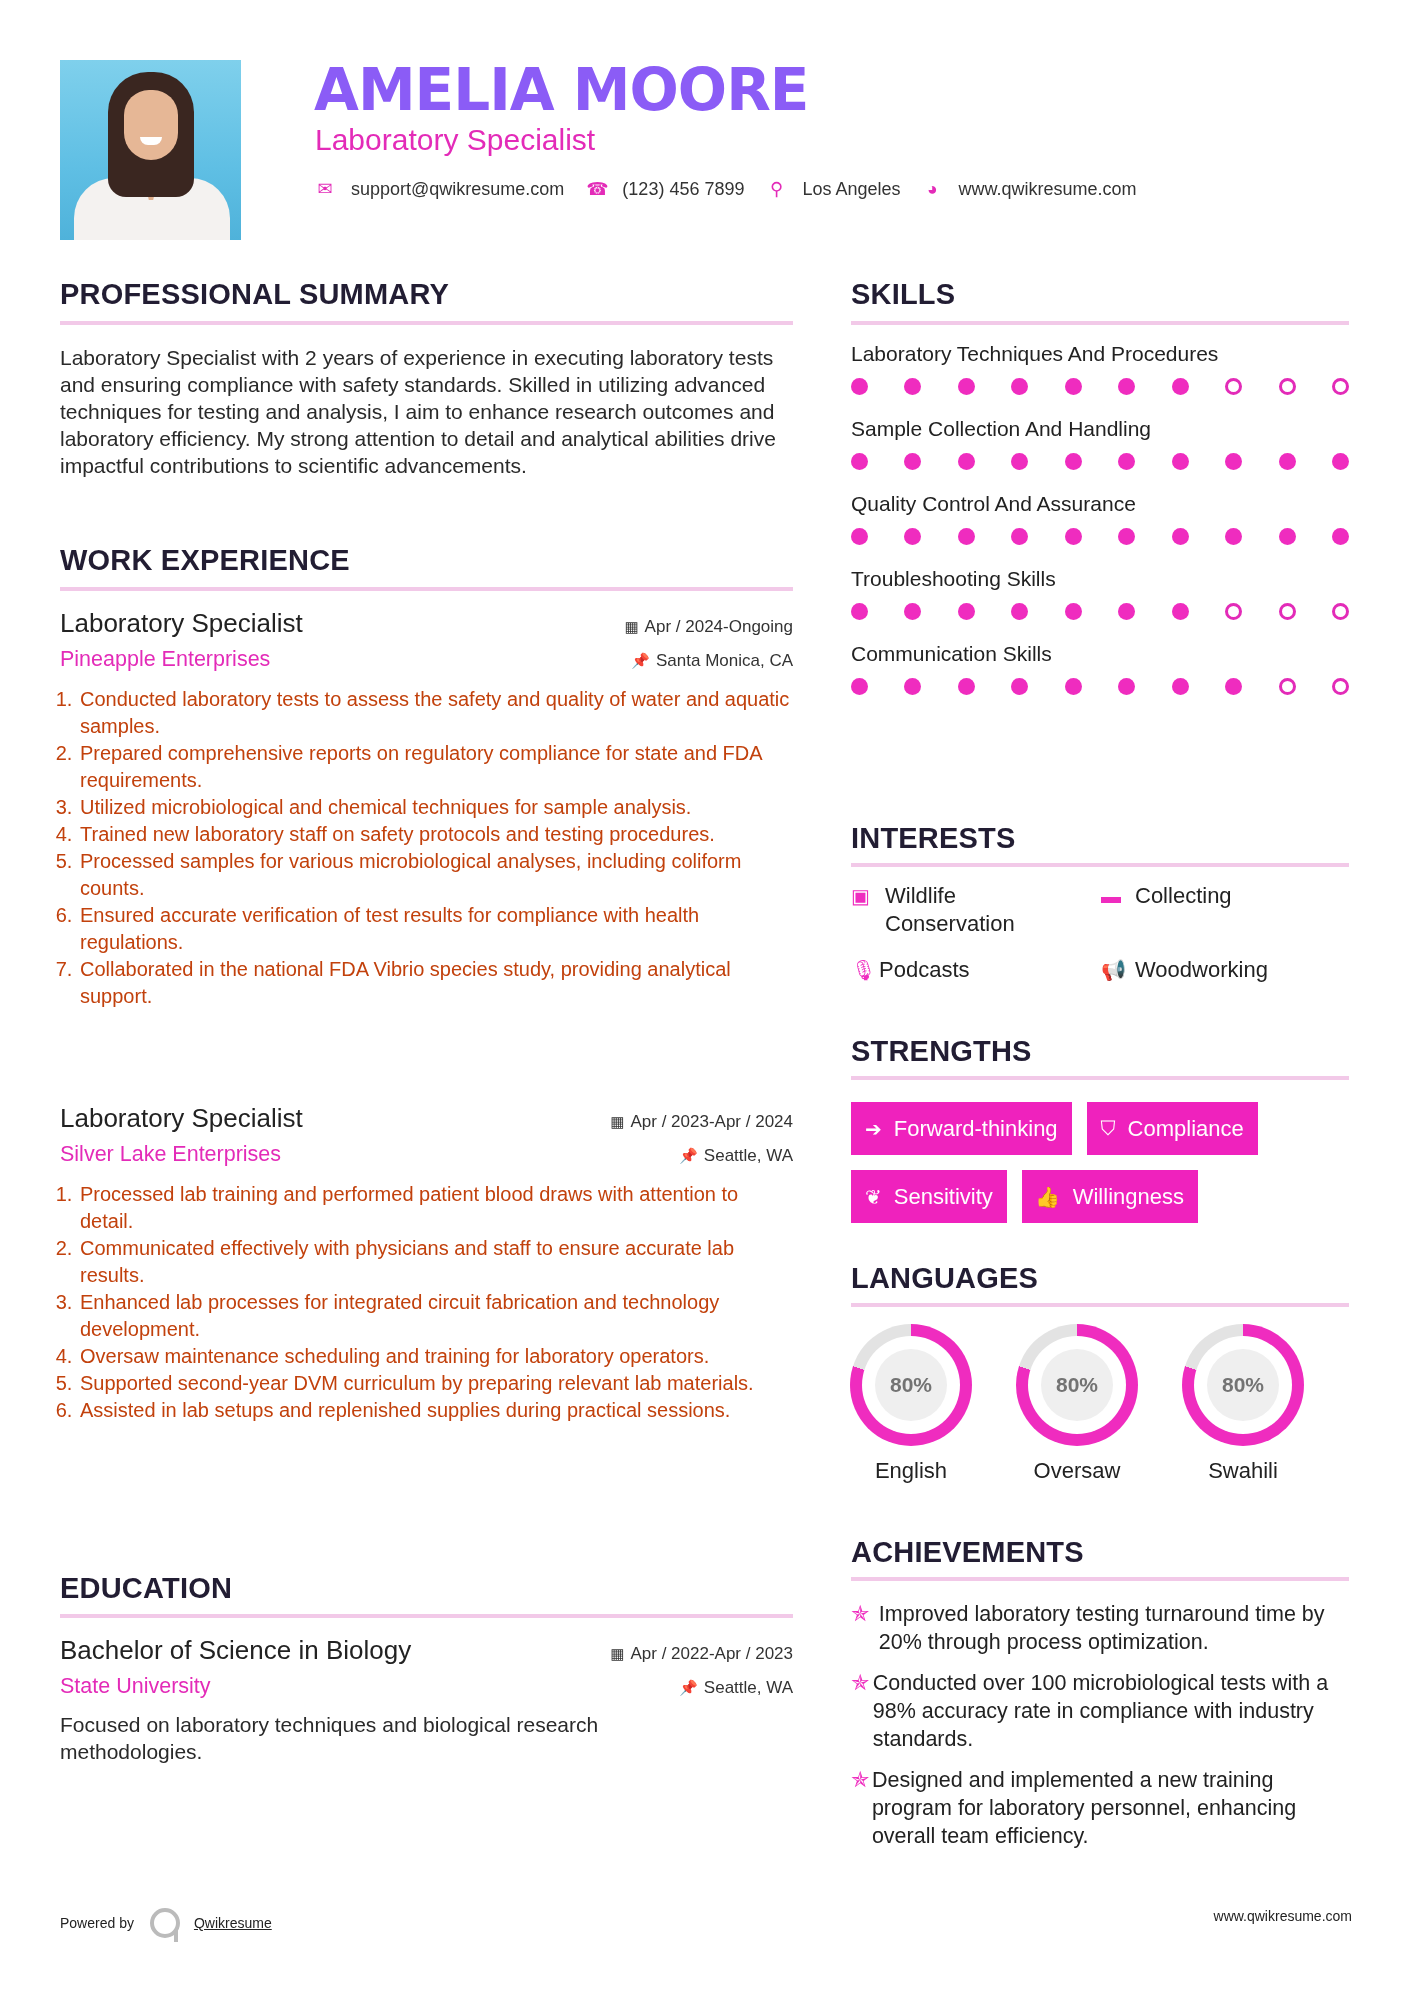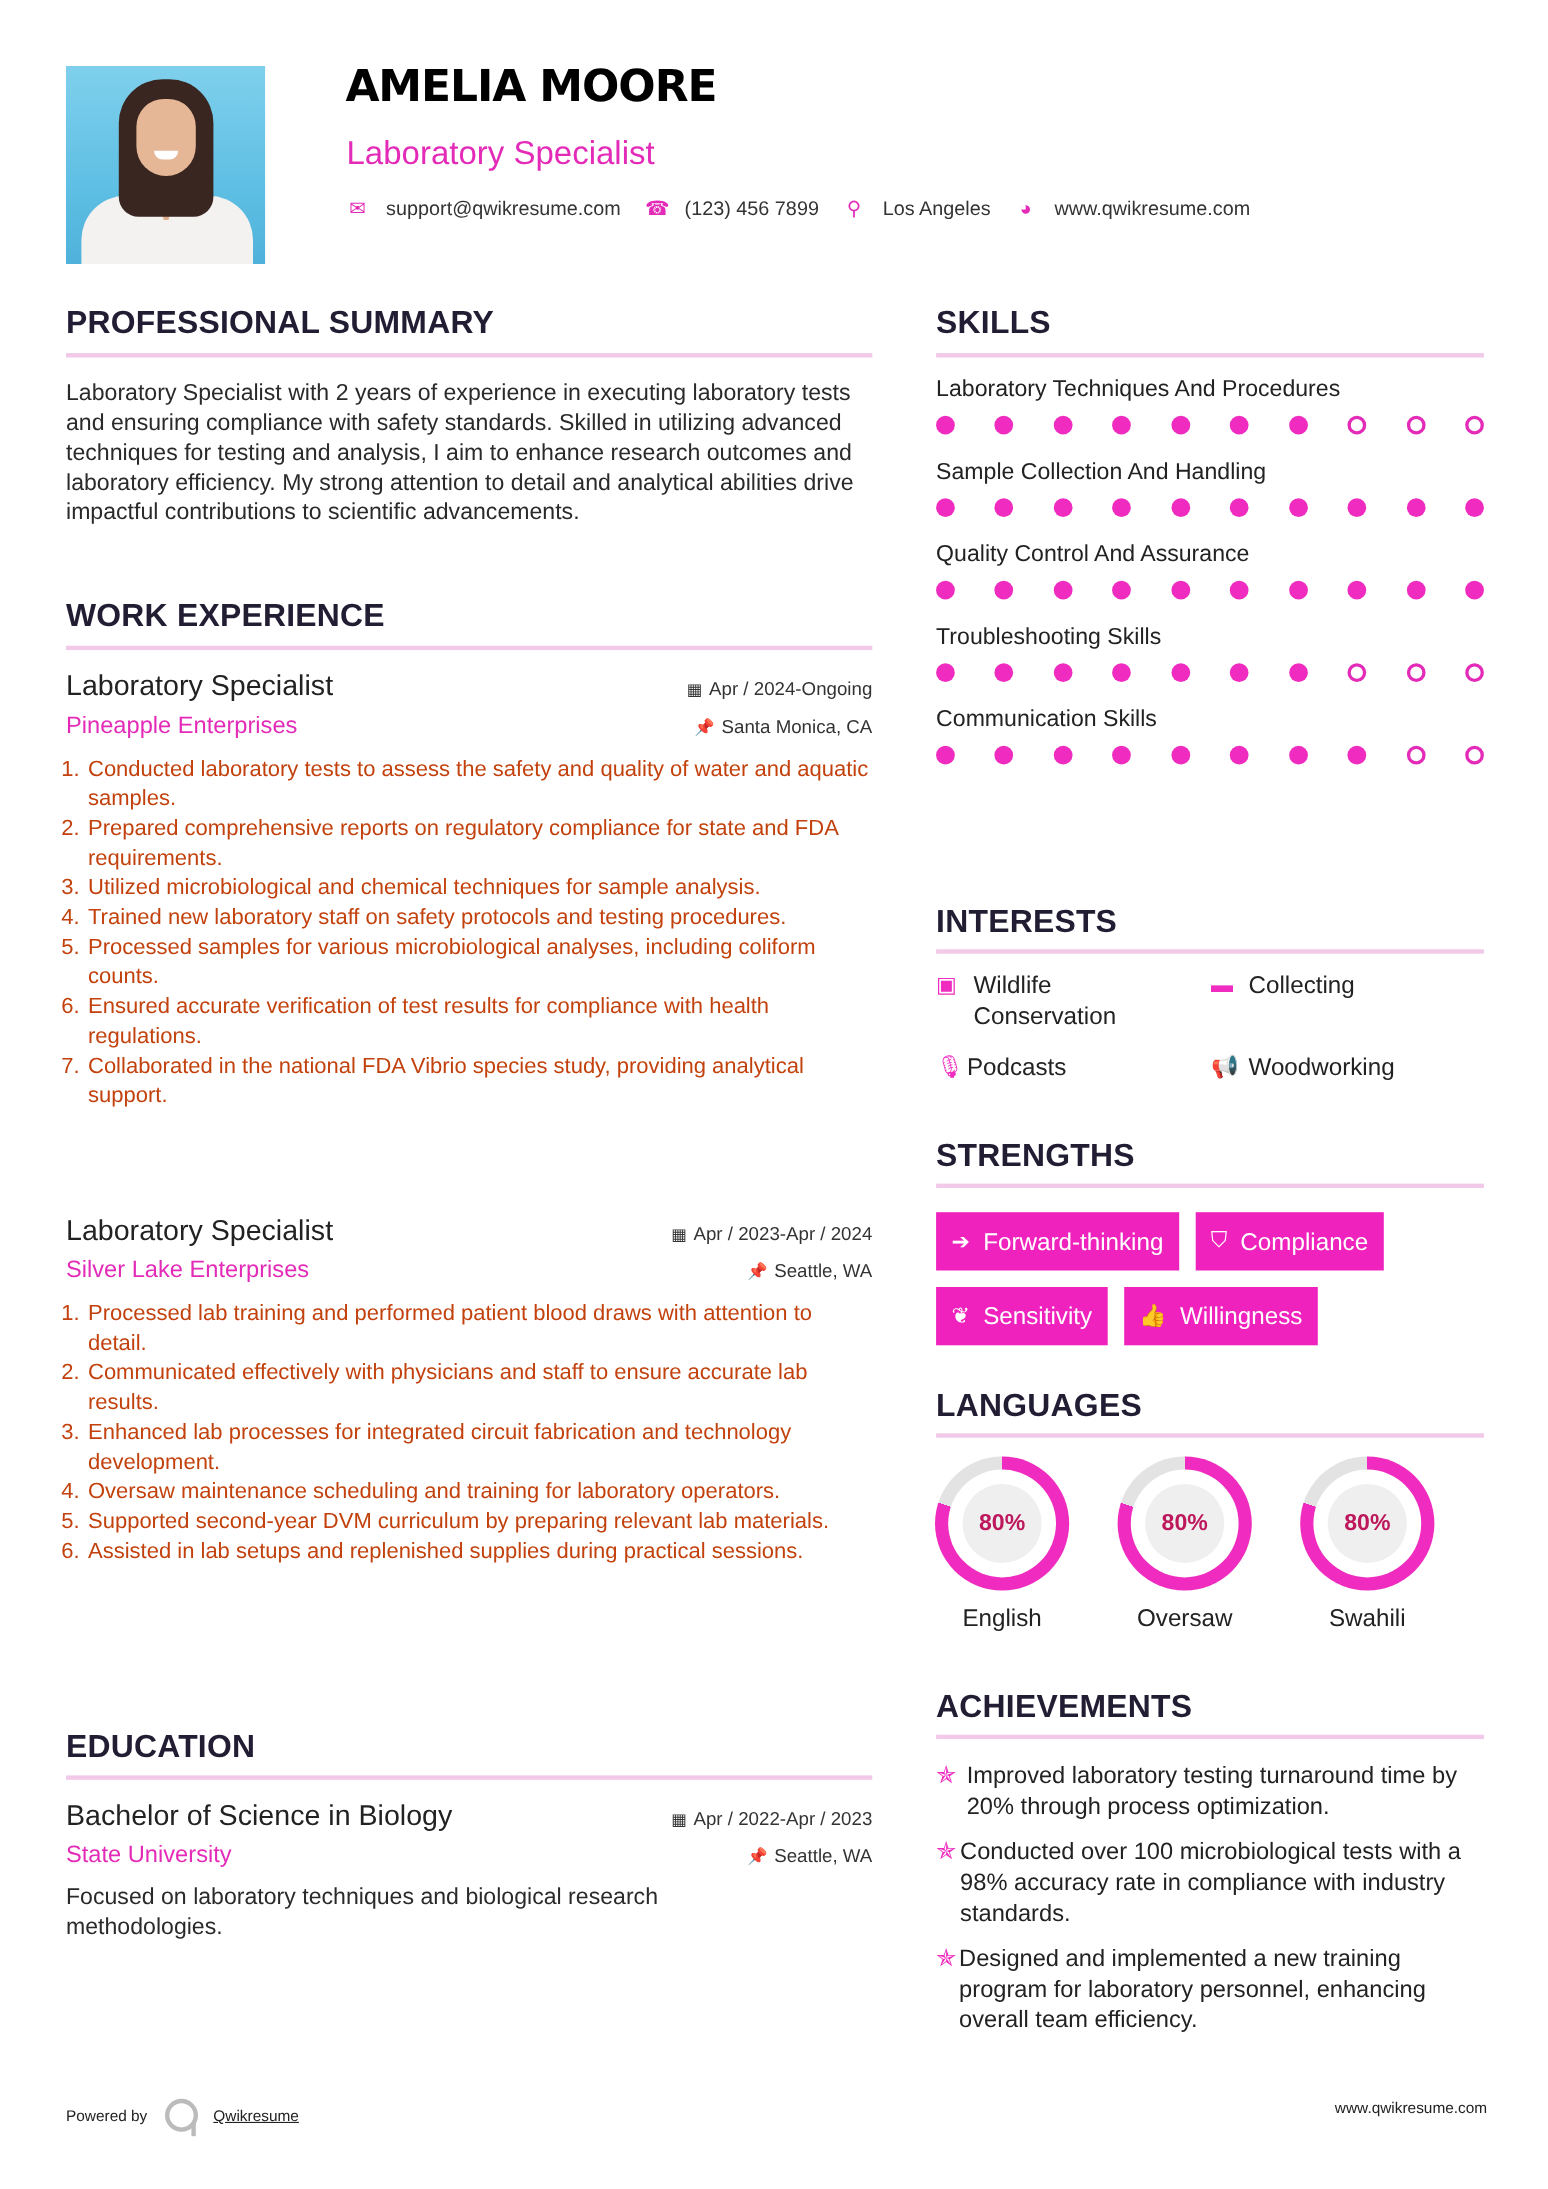--- a/index.html
+++ b/index.html
@@ -5,21 +5,21 @@
   * { box-sizing: border-box; margin: 0; padding: 0; }
   body { width: 1407px; height: 1990px; background: #ffffff; font-family: "Liberation Sans", sans-serif; color: #2a2a2a; position: relative; overflow: hidden; }
   .abs { position: absolute; }
   .photo { left: 60px; top: 60px; width: 181px; height: 180px; background: linear-gradient(180deg,#7fd0ec 0%,#5fbfe4 60%,#4fb2da 100%); overflow: hidden; }
   .photo .hair { position: absolute; left: 48px; top: 12px; width: 86px; height: 125px; background: #3a2620; border-radius: 40px 40px 18px 18px; }
   .photo .face { position: absolute; left: 64px; top: 30px; width: 54px; height: 70px; background: #e6b796; border-radius: 26px 26px 28px 28px; }
   .photo .smile { position: absolute; left: 80px; top: 77px; width: 22px; height: 8px; background: #fff; border-radius: 0 0 10px 10px; }
   .photo .shirt { position: absolute; left: 14px; top: 118px; width: 156px; height: 70px; background: #f4f2f0; border-radius: 40px 40px 0 0; }
   .photo .neck { position: absolute; left: 80px; top: 100px; width: 22px; height: 40px; background: #dfae8c; clip-path: polygon(0 0,100% 0,60% 100%,40% 100%); }
 
-  .name { left: 314px; top: 56px; font-size: 40px; font-weight: bold; color: #000000; letter-spacing: -1px; font-family: "DejaVu Sans", sans-serif; }
+  .name { left: 314px; top: 56px; font-size: 58px; font-weight: bold; color: #8b5cf6; letter-spacing: -1px; font-family: "DejaVu Sans", sans-serif; }
   .role { left: 315px; top: 123px; font-size: 30px; color: #e32bb8; }
   .contacts { left: 315px; top: 178px; display: flex; align-items: center; font-size: 18px; color: #333; }
   .contacts .ic { color: #e32bb8; margin-right: 16px; font-size: 18px; width: 20px; text-align: center; }
   .contacts .txt { margin-right: 22px; }
 
   .sec-h { font-size: 29px; font-weight: bold; color: #221d33; letter-spacing: 0.2px; }
   .rule { height: 4px; background: #f2c9e8; }
 
   .body-text { font-size: 21px; line-height: 27px; color: #2a2a2a; }
   .job-title { font-size: 26px; color: #222; }
@@ -36,21 +36,21 @@
 
   .interest { display: flex; align-items: flex-start; font-size: 22px; color: #222; line-height: 28px; }
   .interest .ic { color: #ef2cbf; width: 34px; font-size: 20px; }
 
   .chip { background: #ef22bd; color: #fff; font-size: 22px; height: 53px; display: flex; align-items: center; padding: 0 14px; }
   .chip .ic { margin-right: 12px; font-size: 20px; }
 
   .lang { width: 122px; text-align: center; }
   .ring { width: 122px; height: 122px; border-radius: 50%; position: relative; }
   .ring .inner { position: absolute; left: 12px; top: 12px; width: 98px; height: 98px; border-radius: 50%; background: #fff; }
-  .ring .core { position: absolute; left: 25px; top: 25px; width: 72px; height: 72px; border-radius: 50%; background: #efefef; display: flex; align-items: center; justify-content: center; font-size: 21px; font-weight: bold; color: #be185d; }
+  .ring .core { position: absolute; left: 25px; top: 25px; width: 72px; height: 72px; border-radius: 50%; background: #efefef; display: flex; align-items: center; justify-content: center; font-size: 21px; font-weight: bold; color: #737373; }
   .lang-name { font-size: 22px; color: #222; margin-top: 12px; }
 
   .ach { display: flex; font-size: 21.5px; line-height: 28px; color: #222; }
   .ach .ic { width: 46px; color: #ef2cbf; font-size: 22px; line-height: 28px; }
 
   .footer-l { left: 60px; top: 1908px; display: flex; align-items: center; font-size: 14px; color: #222; }
   .footer-l .q { width: 30px; height: 30px; border: 4px solid #bbb; border-radius: 50%; margin: 0 14px 0 16px; position: relative; }
   .footer-l .q::after { content: ""; position: absolute; right: -2px; bottom: -8px; width: 4px; height: 12px; background: #bbb; }
   .footer-l a { color: #222; text-decoration: underline; }
   .footer-r { right: 55px; top: 1908px; font-size: 14px; color: #222; }

